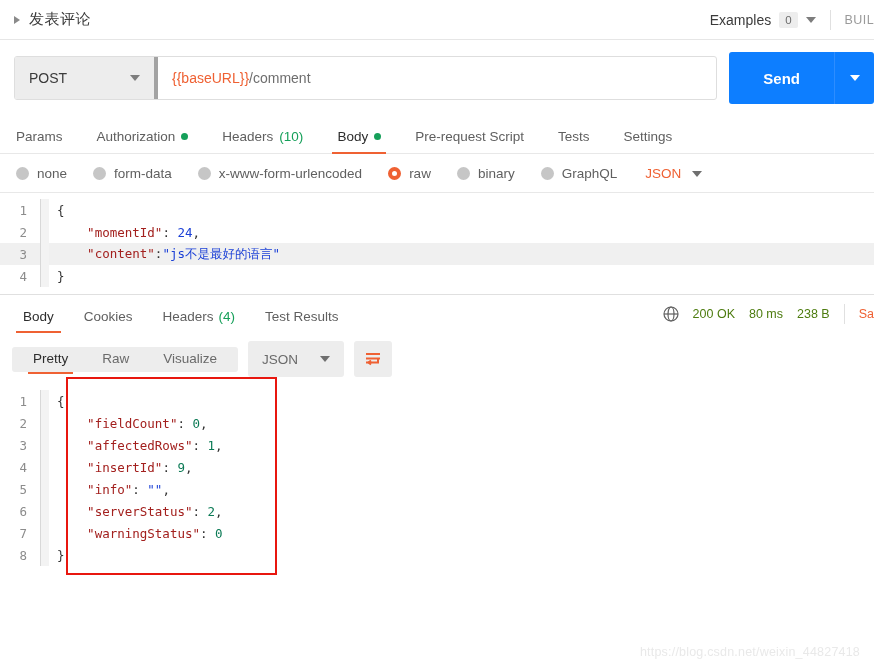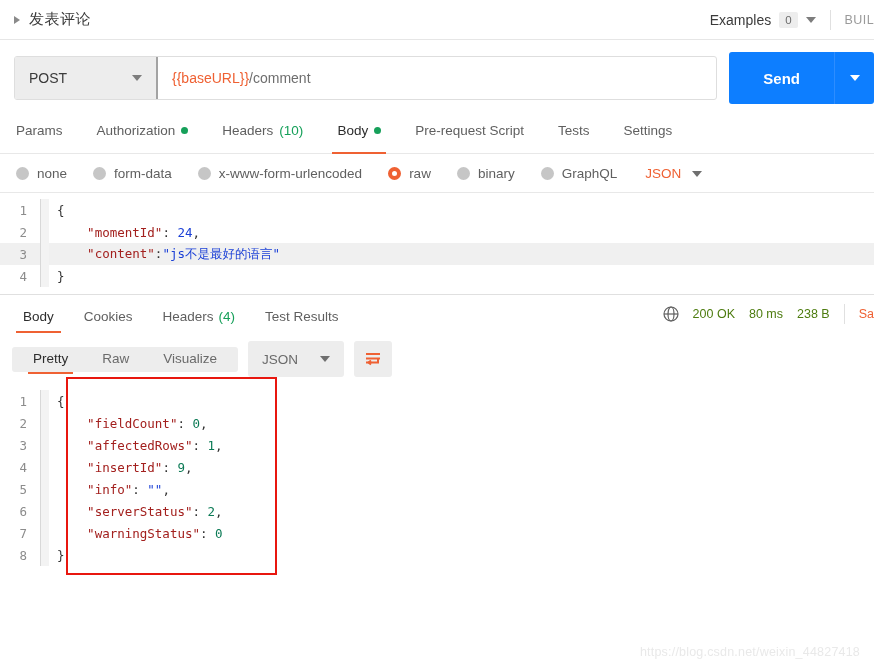--- a/index.html
+++ b/index.html
@@ -73,21 +73,21 @@
     border: 1px solid #dedede;
     border-radius: 3px;
     background: #ffffff;
     overflow: hidden;
   }
   .method-box {
     width: 143px;
     background: #ededed;
     display: flex; align-items: center; justify-content: space-between;
     padding: 0 14px;
-    border-right: 2px solid #a3a3a3;
+    border-right: 4px solid #a3a3a3;
   }
   .method-text { font-size: 14px; color: #3b3b3b; }
   .url-box {
     flex: 1;
     display: flex; align-items: center;
     padding: 0 14px;
     font-size: 14px;
     font-family: "Liberation Sans", sans-serif;
   }
   .var-token { color: #ef6133; }
@@ -117,21 +117,21 @@
   }
   .caret-down-white {
     width: 0; height: 0;
     border-top: 6px solid #ffffff;
     border-left: 5px solid transparent;
     border-right: 5px solid transparent;
   }
 
   
   .req-tabs {
-    display: flex; 
+    display: flex; align-items: flex-end;
     gap: 0;
     padding-left: 14px;
     border-bottom: 1px solid #e8e8e8;
     height: 38px;
   }
   .tab {
     display: flex; align-items: center; gap: 6px;
     font-size: 13.5px; color: #5f5f5f;
     padding: 0 17px 9px 17px;
     cursor: pointer;

